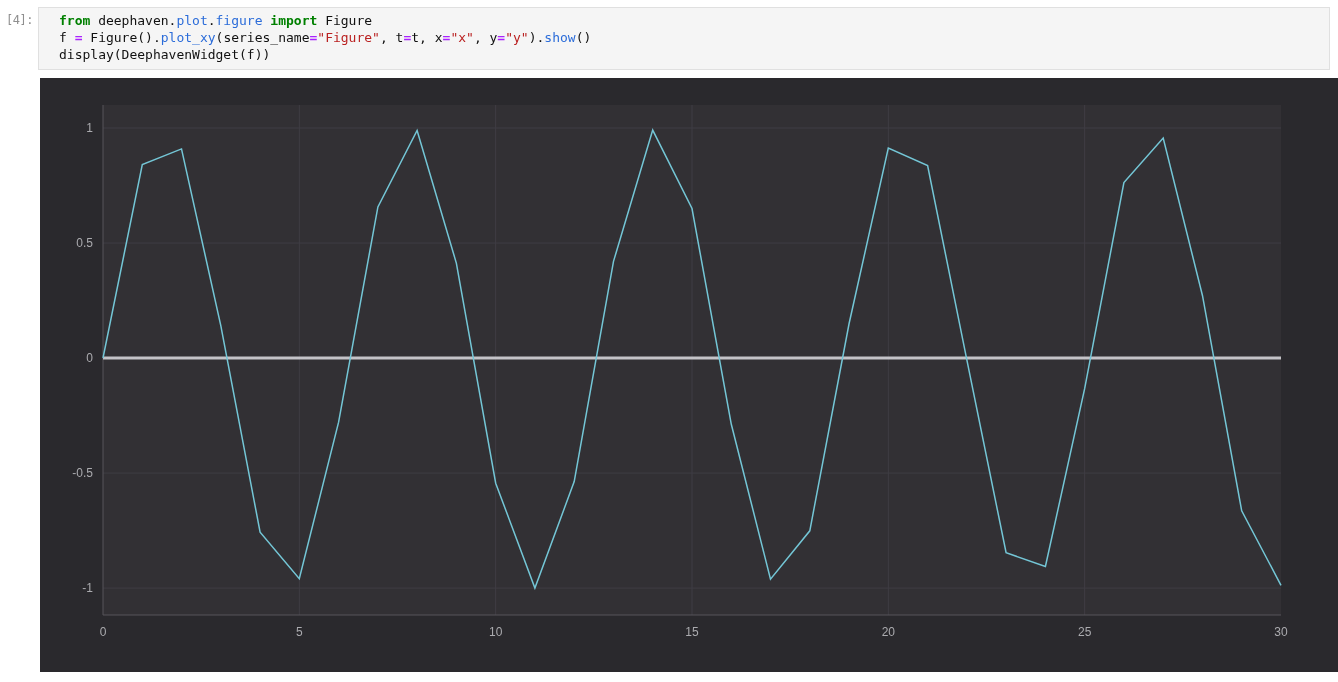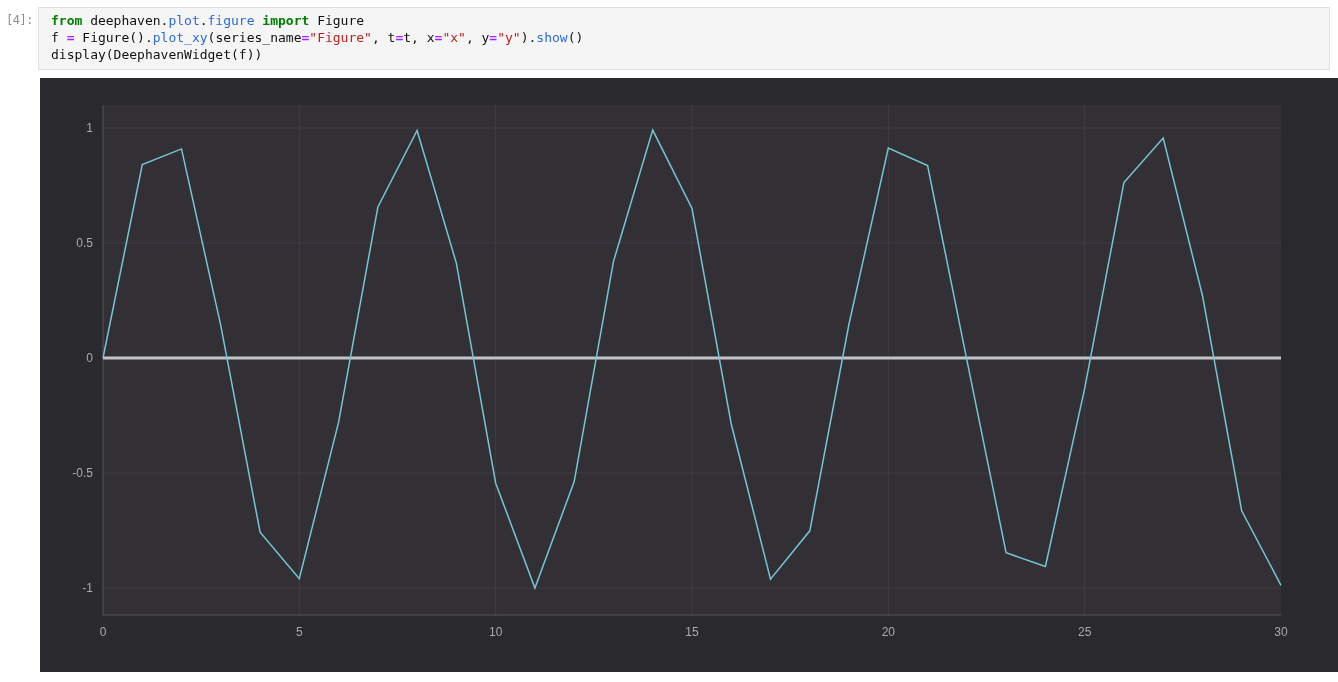--- a/index.html
+++ b/index.html
@@ -27,21 +27,21 @@
   .cell {
     position: absolute;
     left: 38px;
     top: 7px;
     width: 1292px;
     height: 63px;
     background: #f5f5f5;
     border: 1px solid #e0e0e0;
   }
   .cell pre {
-    margin: 4px 0 0 12px;
+    margin: 4px 0 0 20px;
     font-family: "DejaVu Sans Mono", "Liberation Mono", monospace;
     font-size: 13px;
     line-height: 17px;
     color: #111111;
     white-space: pre;
   }
   .tok-kw   { color: #008000; font-weight: bold; }
   .tok-op   { color: #aa22ff; font-weight: bold; }
   .tok-str  { color: #ba2121; }
   .tok-prop { color: #2b6cd9; }

